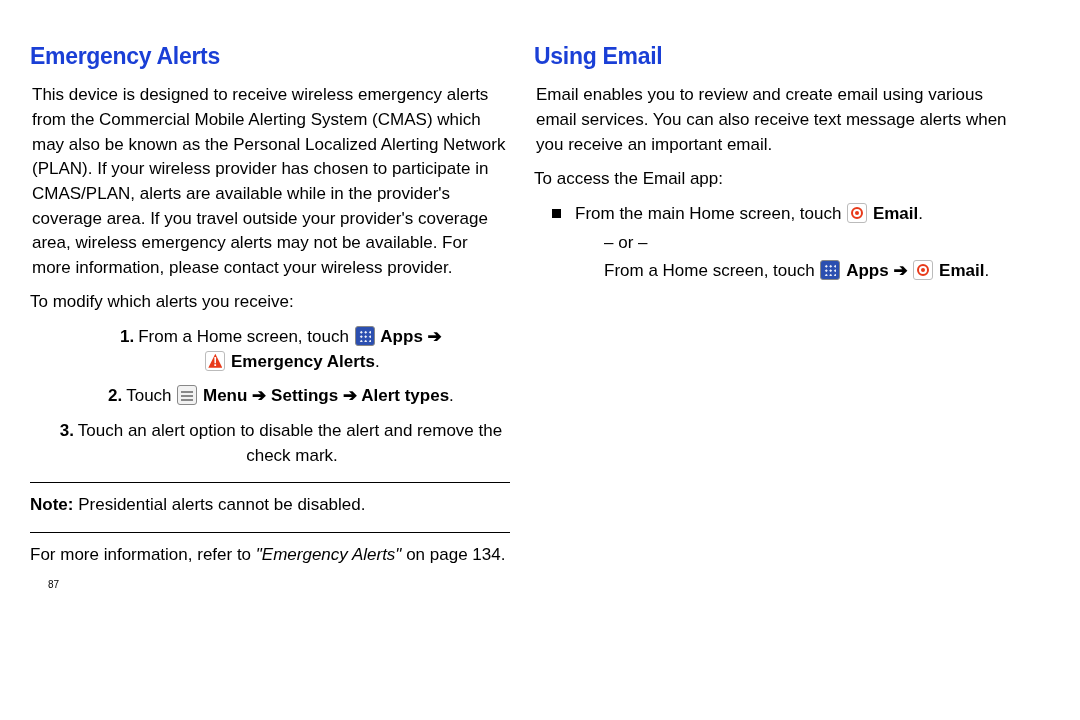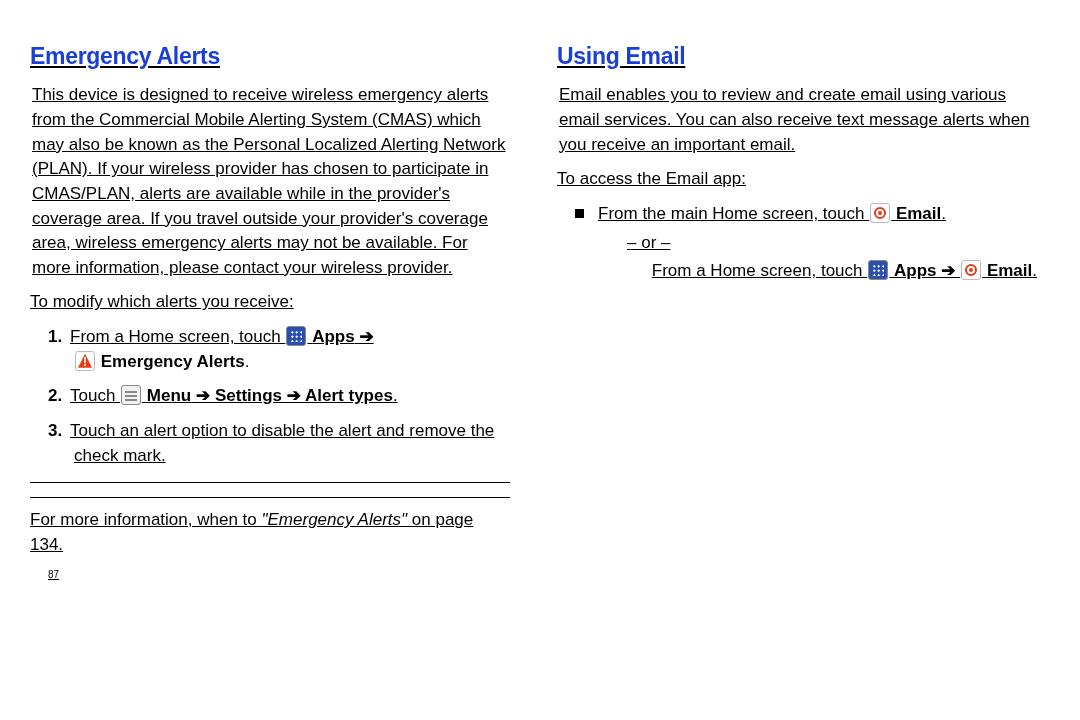--- a/index.html
+++ b/index.html
@@ -10,22 +10,21 @@
     line-height: 1.45;
     color: #000;
     background: #fff;
     width: 1080px;
     height: 720px;
     overflow: hidden;
   }
   .page {
     display: flex;
     padding: 40px 30px 20px 30px;
-    gap: 47px;
-    text-decoration: underline;
+    gap: 24px;
   }
   .col {
     width: 480px;
     flex-shrink: 0;
   }
   h2 {
     font-family: Arial, Helvetica, sans-serif;
     font-weight: 900;
     font-size: 23px;
     color: #1a3fd6;
@@ -38,20 +37,21 @@
   .indent { margin-left: 2px; }
   ol.steps {
     list-style: none;
     padding: 0;
     margin: 0 0 6px 18px;
   }
   ol.steps > li {
     margin-bottom: 10px;
     padding-left: 26px;
     text-indent: -26px;
+    text-align: center;
   }
   .num { font-weight: bold; display: inline-block; width: 22px; text-indent: 0; }
   ul.bullets {
     list-style: none;
     padding: 0;
     margin: 0 0 0 18px;
   }
   ul.bullets > li {
     margin-bottom: 9px;
     padding-left: 26px;
@@ -137,40 +137,43 @@
       </li>
       <li>
         <span class="num">2.</span><span>Touch </span><span class="icon menu"></span> <span class="b">Menu</span><span class="arrow"> ➔ </span><span class="b">Settings</span><span class="arrow"> ➔ </span><span class="b">Alert types</span><span>.</span>
       </li>
       <li>
         <span class="num">3.</span><span>Touch an alert option to disable the alert and remove the check mark.</span>
       </li>
     </ol>
 
     <hr class="rule">
+    <p>
+      <span class="b">Note: </span><span>Presidential alerts cannot be disabled.</span>
+    </p>
     <hr class="rule">
 
     <p>
-      <span>For more information, when to </span><span class="italic">"Emergency Alerts"</span><span> on page 134.</span>
+      <span>For more information, refer to </span><span class="italic">"Emergency Alerts"</span><span> on page 134.</span>
     </p>
 
     <div class="pagenum">87</div>
   </div>
 
   <div class="col">
     <h2>Using Email</h2>
 
     <p class="indent">Email enables you to review and create email using various email services. You can also receive text message alerts when you receive an important email.</p>
 
     <p>To access the Email app:</p>
 
     <ul class="bullets">
       <li>
         <span class="sq"></span><span>From the main Home screen, touch </span><span class="icon email"></span> <span class="b">Email</span><span>.</span>
         <div class="sub" style="margin-left:26px;">– or –</div>
-        <div class="sub" style="margin-left:26px; text-indent:0;text-align:right;">
+        <div class="sub" style="margin-left:26px; text-indent:0;">
           <span>From a Home screen, touch </span><span class="icon apps"></span> <span class="b">Apps</span><span class="arrow"> ➔ </span><span class="icon email"></span> <span class="b">Email</span><span>.</span>
         </div>
       </li>
     </ul>
   </div>
 
 </div>
 
 </body></html>

